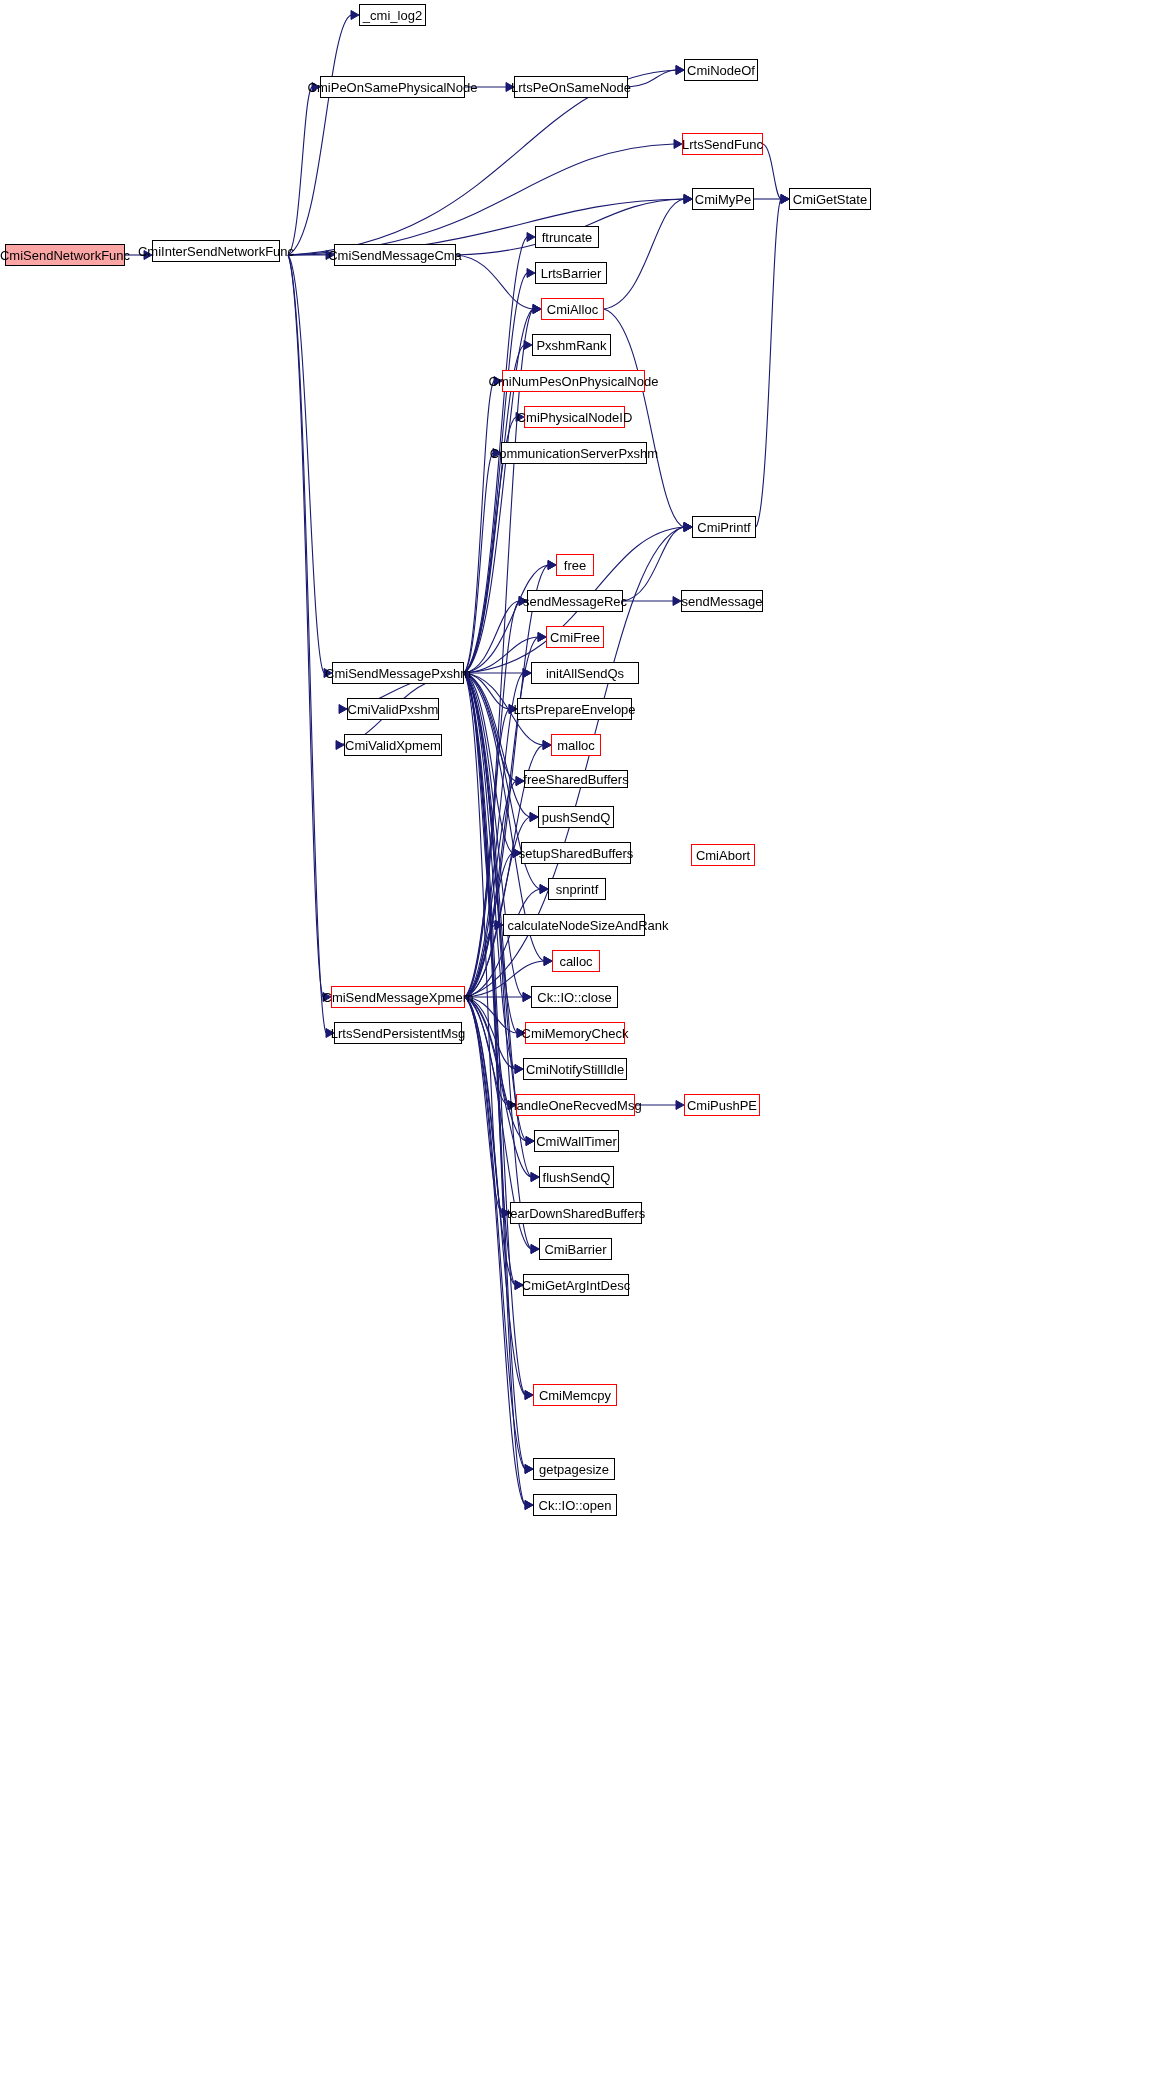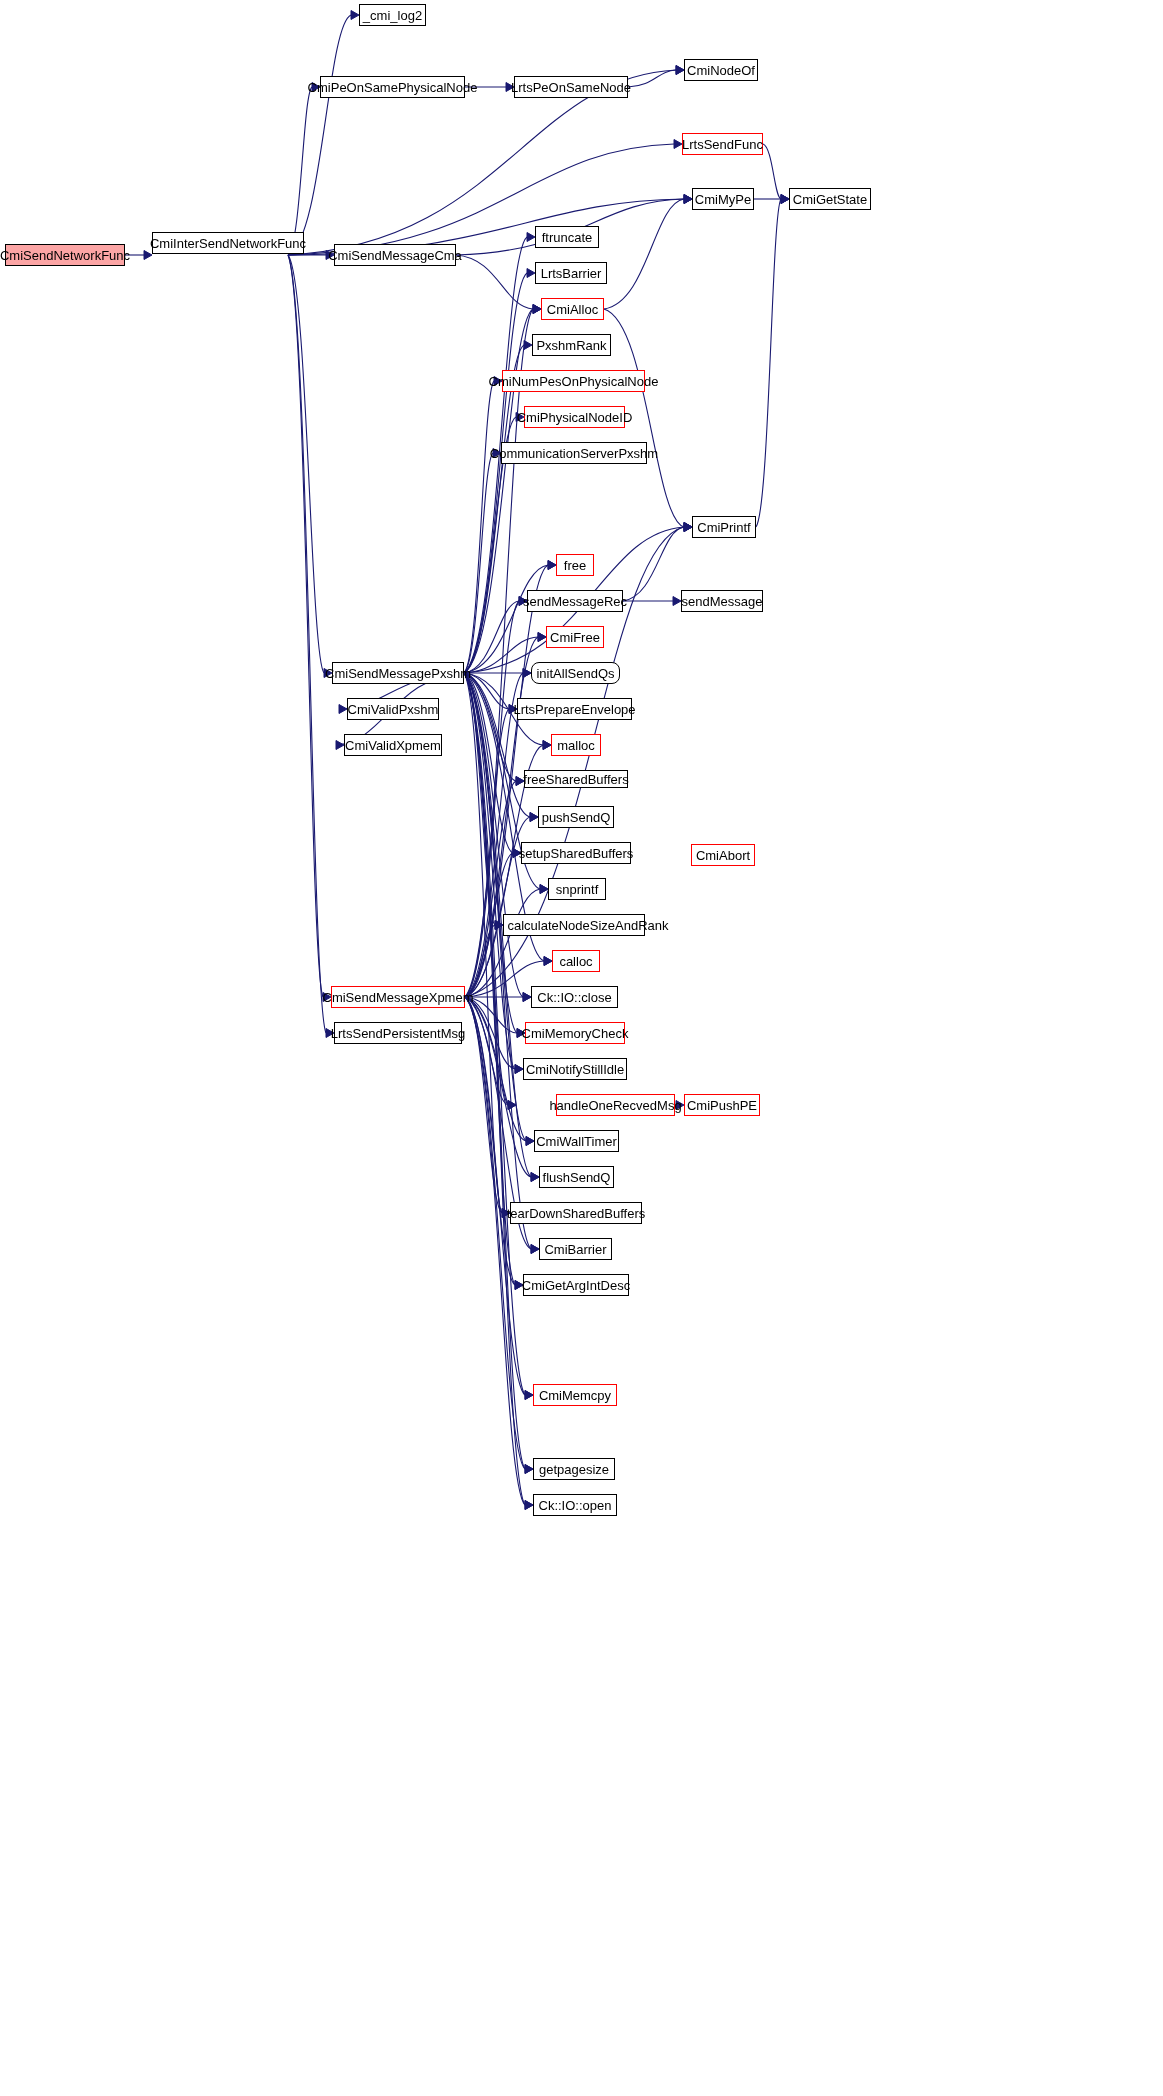--- a/index.html
+++ b/index.html
@@ -183,21 +183,21 @@
         <path d="M 604 309 C 648 302.4, 653.6 203.4, 684 199"></path>
         <polygon points="684 194.5 692 199 684 203.5"></polygon>
         <path d="M 756 527 C 769.75 507.32, 771.5 212.12, 781 199"></path>
         <polygon points="781 194.5 789 199 781 203.5"></polygon>
       </g>
   </svg>
   <div id="node-layer">
       <div class="node root" style="left: 5px; top: 244px; width: 120px; height: 22px;">
         <span>CmiSendNetworkFunc</span>
       </div>
-      <div class="node" style="left: 152px; top: 232px; width: 152px; height: 22px;">
+      <div class="node" style="left: 152px; top: 240px; width: 128px; height: 22px;">
         <span>CmiInterSendNetworkFunc</span>
       </div>
       <div class="node" style="left: 359px; top: 4px; width: 67px; height: 22px;">
         <span>_cmi_log2</span>
       </div>
       <div class="node" style="left: 320px; top: 76px; width: 145px; height: 22px;">
         <span>CmiPeOnSamePhysicalNode</span>
       </div>
       <div class="node" style="left: 514px; top: 76px; width: 114px; height: 22px;">
         <span>LrtsPeOnSameNode</span>
@@ -246,21 +246,21 @@
       </div>
       <div class="node" style="left: 527px; top: 590px; width: 96px; height: 22px;">
         <span>sendMessageRec</span>
       </div>
       <div class="node" style="left: 681px; top: 590px; width: 82px; height: 22px;">
         <span>sendMessage</span>
       </div>
       <div class="node red" style="left: 546px; top: 626px; width: 58px; height: 22px;">
         <span>CmiFree</span>
       </div>
-      <div class="node" style="left: 531px; top: 662px; width: 89px; height: 22px; border-radius: 8px;">
+      <div class="node" style="left: 531px; top: 662px; width: 108px; height: 22px;">
         <span>initAllSendQs</span>
       </div>
       <div class="node" style="left: 332px; top: 662px; width: 132px; height: 22px;">
         <span>CmiSendMessagePxshm</span>
       </div>
       <div class="node" style="left: 517px; top: 698px; width: 115px; height: 22px;">
         <span>LrtsPrepareEnvelope</span>
       </div>
       <div class="node" style="left: 347px; top: 698px; width: 92px; height: 22px;">
         <span>CmiValidPxshm</span>
@@ -297,21 +297,21 @@
       </div>
       <div class="node red" style="left: 525px; top: 1022px; width: 100px; height: 22px; text-align: center;">
         <span>CmiMemoryCheck</span>
       </div>
       <div class="node" style="left: 334px; top: 1022px; width: 128px; height: 22px;">
         <span>LrtsSendPersistentMsg</span>
       </div>
       <div class="node" style="left: 523px; top: 1058px; width: 104px; height: 22px;">
         <span>CmiNotifyStillIdle</span>
       </div>
-      <div class="node red" style="left: 516px; top: 1094px; width: 119px; height: 22px; margin-left: 40px;">
+      <div class="node red" style="left: 516px; top: 1094px; width: 119px; height: 22px;">
         <span>handleOneRecvedMsg</span>
       </div>
       <div class="node red" style="left: 684px; top: 1094px; width: 76px; height: 22px;">
         <span>CmiPushPE</span>
       </div>
       <div class="node" style="left: 534px; top: 1130px; width: 85px; height: 22px;">
         <span>CmiWallTimer</span>
       </div>
       <div class="node" style="left: 539px; top: 1166px; width: 75px; height: 22px;">
         <span>flushSendQ</span>

